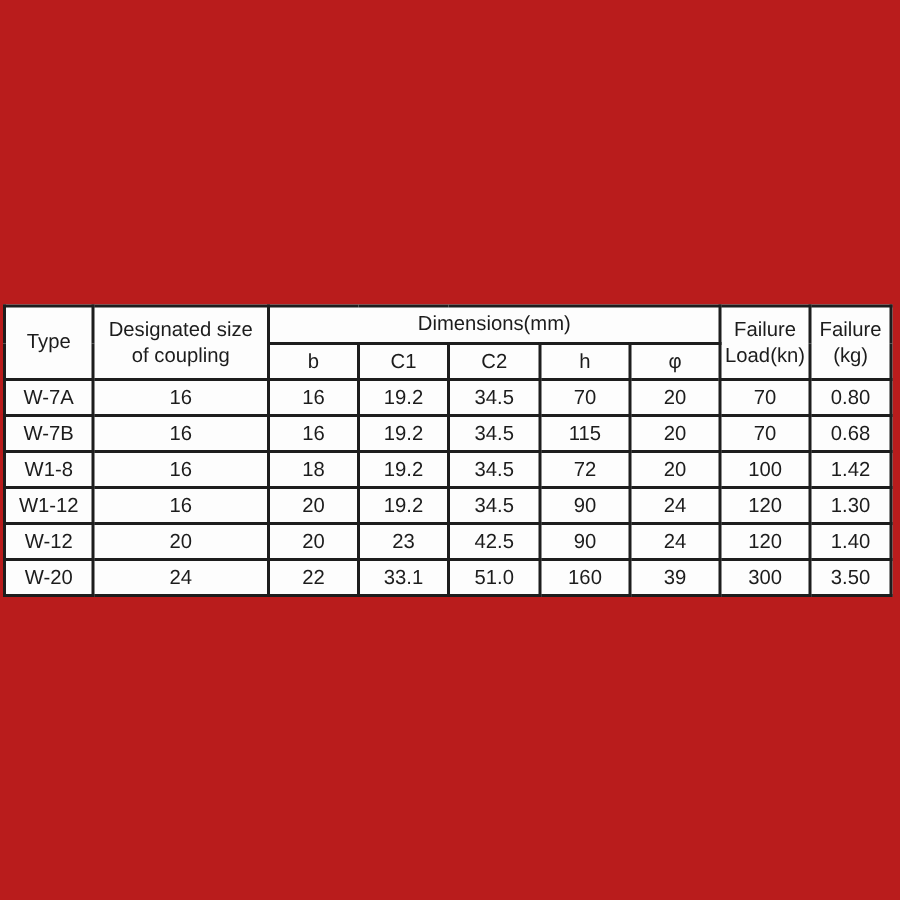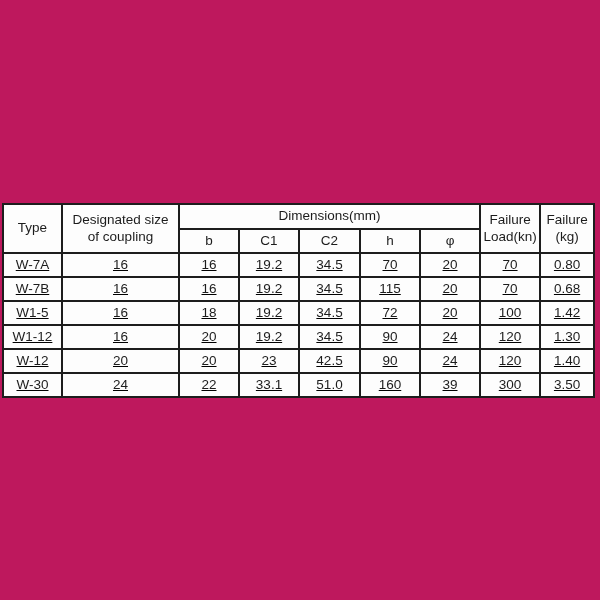--- a/index.html
+++ b/index.html
@@ -5,21 +5,21 @@
   * { margin: 0; padding: 0; box-sizing: border-box; }
   html, body { width: 600px; height: 600px; }
   body {
     background: #ffffff;
     font-family: "Liberation Sans", "DejaVu Sans", sans-serif;
   }
   .canvas {
     position: relative;
     width: 600px;
     height: 600px;
-    background: #be185d;
+    background: #b91c1c;
     overflow: hidden;
   }
   table.specs {
     position: absolute;
     top: 203px;
     left: 2px;
     width: 591px;
     border-collapse: collapse;
     table-layout: fixed;
     background: #fdfdfd;
@@ -31,21 +31,21 @@
     font-weight: normal;
     color: #1c1c1c;
     text-align: center;
     vertical-align: middle;
     padding: 0 2px;
     line-height: 1.25;
     overflow: hidden;
   }
   tr.header-row-1 { height: 25px; }
   tr.header-row-2 { height: 24px; }
-  tr.data-row     { height: 24px; text-decoration: underline; }
+  tr.data-row     { height: 24px; }
 </style>
 </head>
 <body>
 
 <div class="canvas">
   <table class="specs">
     <colgroup>
       <col style="width:59px">
       <col style="width:117px">
       <col style="width:60px">
@@ -89,21 +89,21 @@
         <td>16</td>
         <td>16</td>
         <td>19.2</td>
         <td>34.5</td>
         <td>115</td>
         <td>20</td>
         <td>70</td>
         <td>0.68</td>
       </tr>
       <tr class="data-row">
-        <td>W1-5</td>
+        <td>W1-8</td>
         <td>16</td>
         <td>18</td>
         <td>19.2</td>
         <td>34.5</td>
         <td>72</td>
         <td>20</td>
         <td>100</td>
         <td>1.42</td>
       </tr>
       <tr class="data-row">
@@ -122,21 +122,21 @@
         <td>20</td>
         <td>20</td>
         <td>23</td>
         <td>42.5</td>
         <td>90</td>
         <td>24</td>
         <td>120</td>
         <td>1.40</td>
       </tr>
       <tr class="data-row">
-        <td>W-30</td>
+        <td>W-20</td>
         <td>24</td>
         <td>22</td>
         <td>33.1</td>
         <td>51.0</td>
         <td>160</td>
         <td>39</td>
         <td>300</td>
         <td>3.50</td>
       </tr>
     </tbody>

